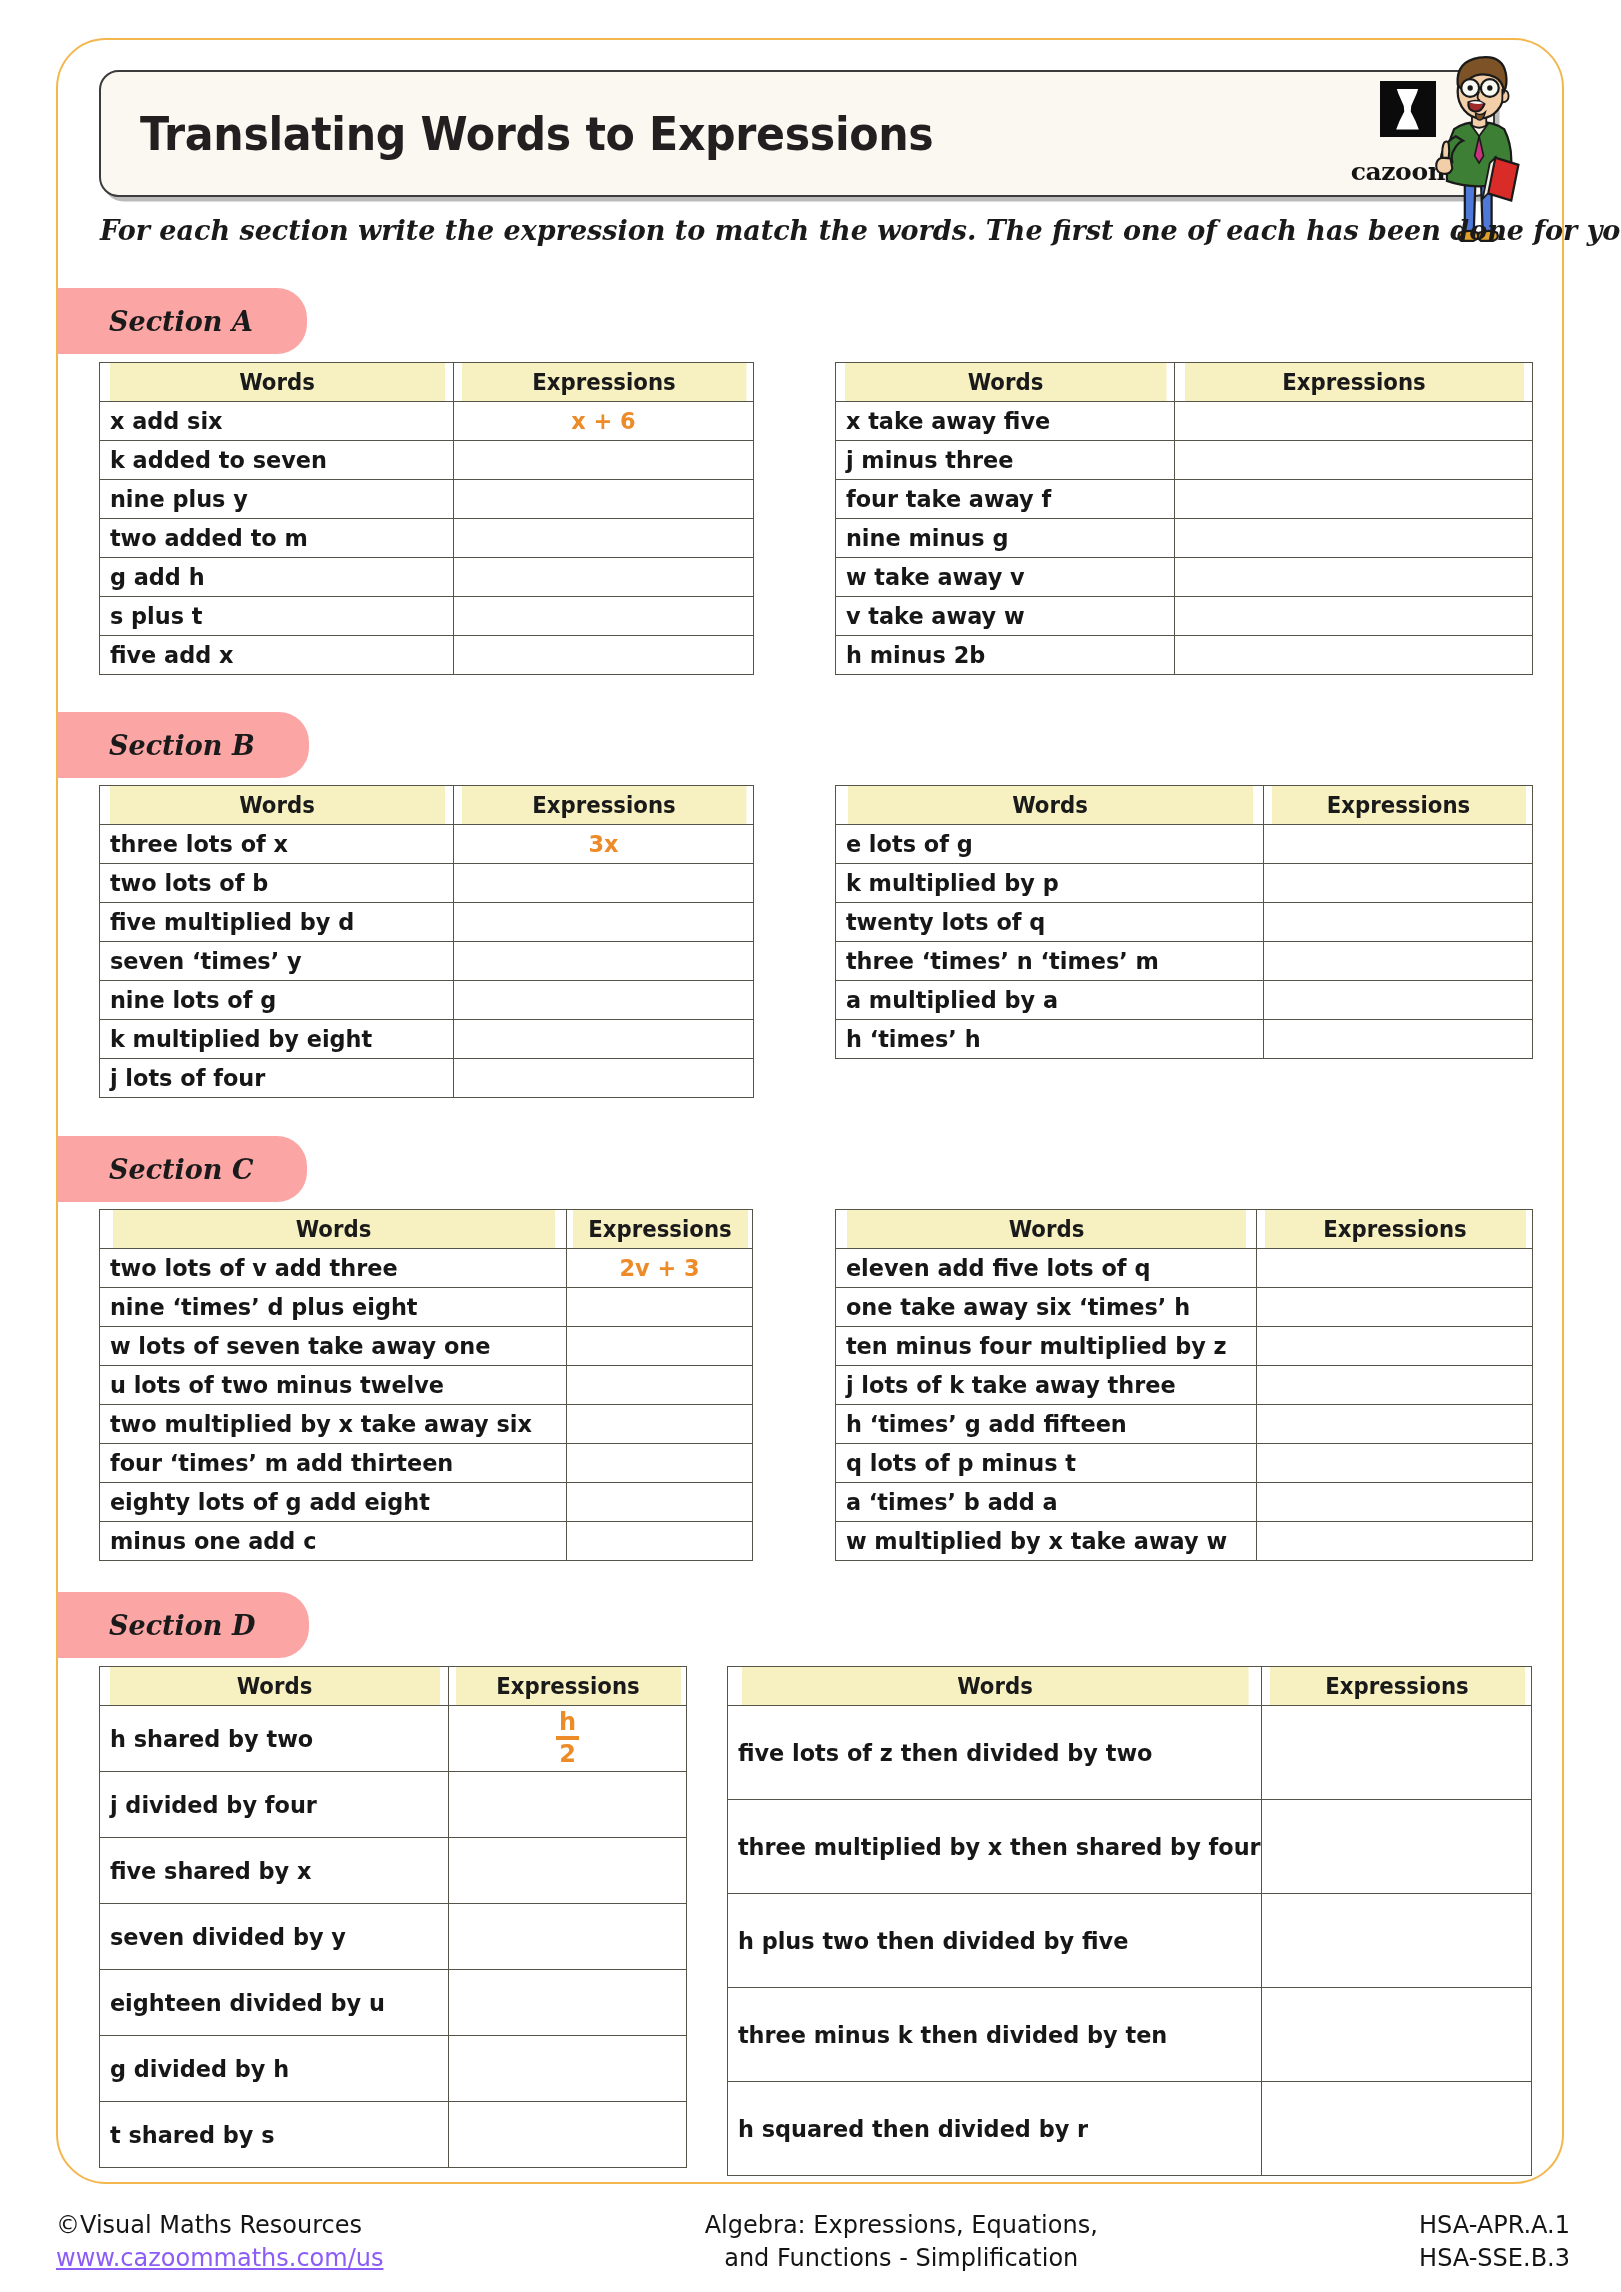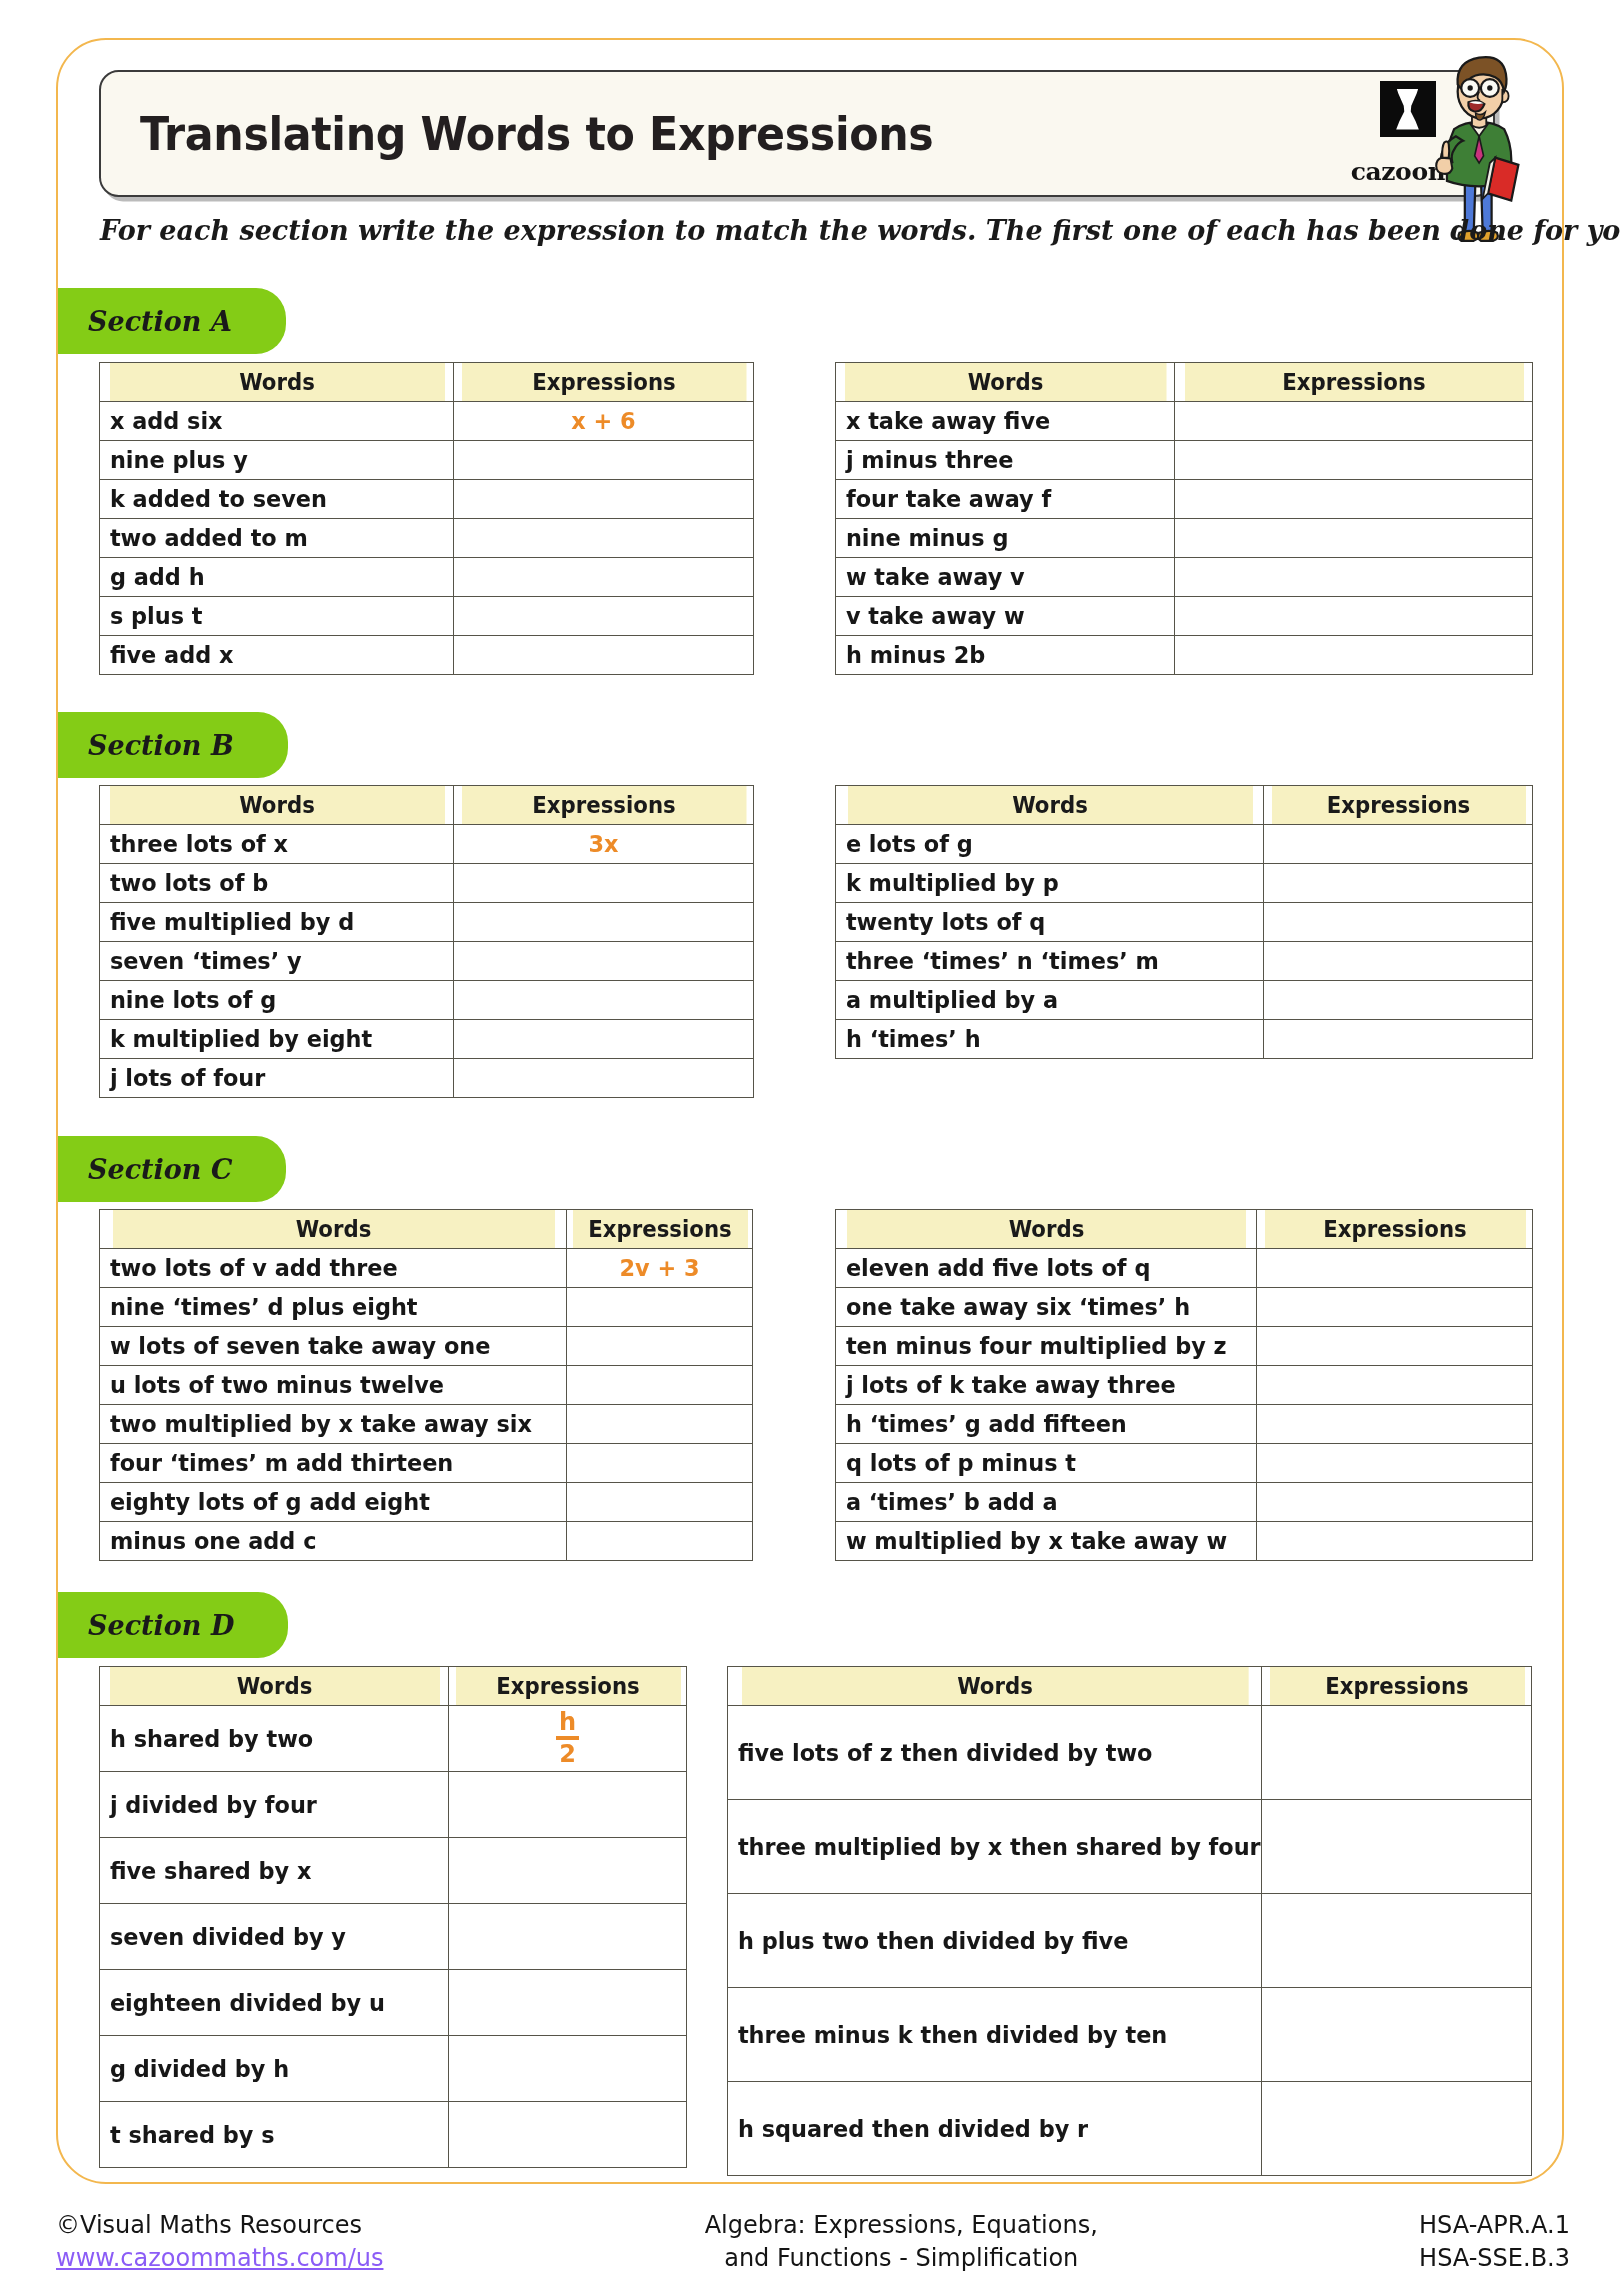--- a/index.html
+++ b/index.html
@@ -106,27 +106,27 @@
     font-weight: bold;
     font-size: 27px;
     color: #1A1A1A;
     white-space: nowrap;
   }
 
   
   .section-badge {
     position: absolute;
     left: 58px;
-    background: #84cc16;
+    background: #fca5a5;
     border-top-right-radius: 30px;
     border-bottom-right-radius: 30px;
     height: 66px;
     display: flex;
     align-items: center;
-    padding-left: 30px;
+    padding-left: 51px;
     padding-right: 54px;
     box-sizing: border-box;
   }
   .section-badge span {
     font-family: "DejaVu Serif", serif;
     font-weight: bold;
     font-style: italic;
     font-size: 27px;
     color: #1A1A1A;
     white-space: nowrap;
@@ -287,25 +287,25 @@
       <th>Words</th>
       <th>Expressions</th>
     </tr>
   </thead>
   <tbody>
     <tr class="r-normal">
         <td>x add six</td>
         <td class="ans">x + 6</td>
       </tr>
     <tr class="r-normal">
+        <td>k added to seven</td>
+        <td class="ans"></td>
+      </tr>
+    <tr class="r-normal">
         <td>nine plus y</td>
-        <td class="ans"></td>
-      </tr>
-    <tr class="r-normal">
-        <td>k added to seven</td>
         <td class="ans"></td>
       </tr>
     <tr class="r-normal">
         <td>two added to m</td>
         <td class="ans"></td>
       </tr>
     <tr class="r-normal">
         <td>g add h</td>
         <td class="ans"></td>
       </tr>

